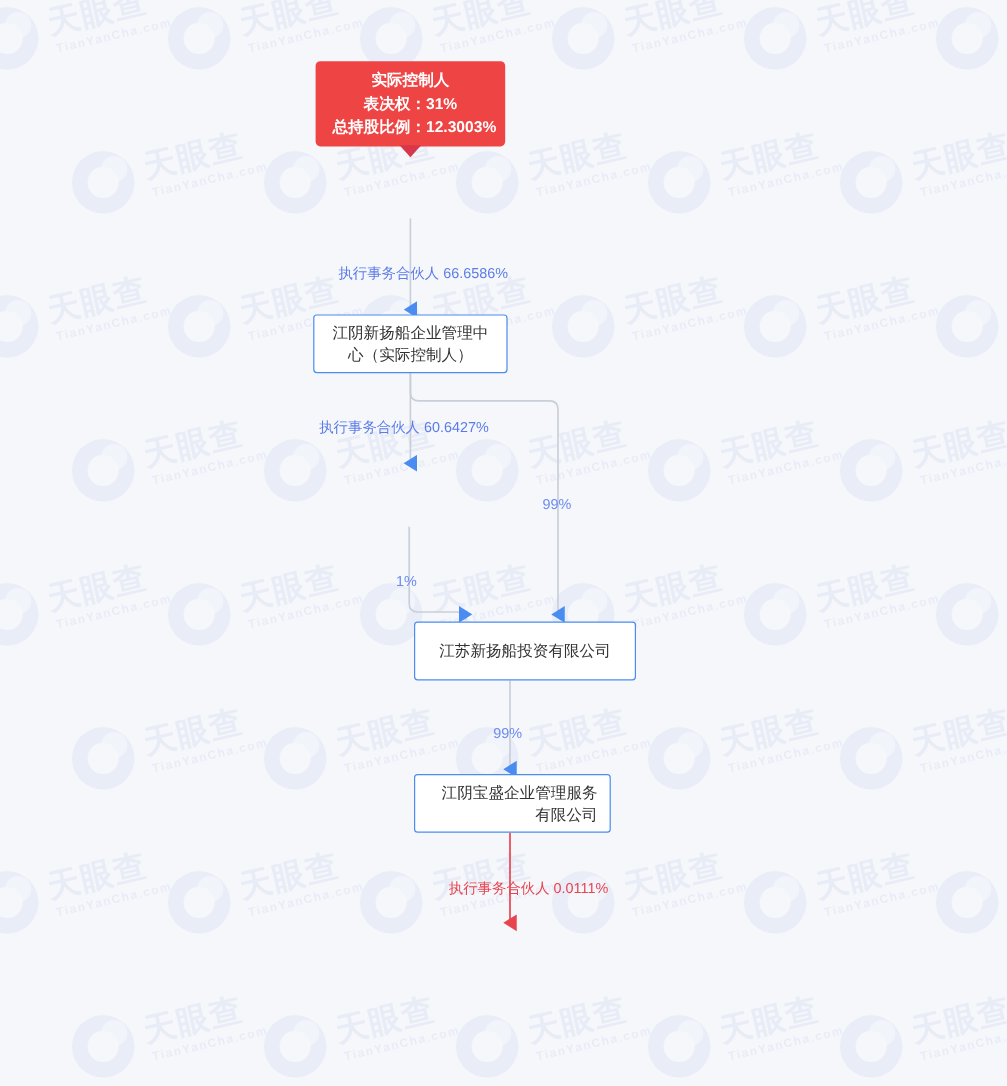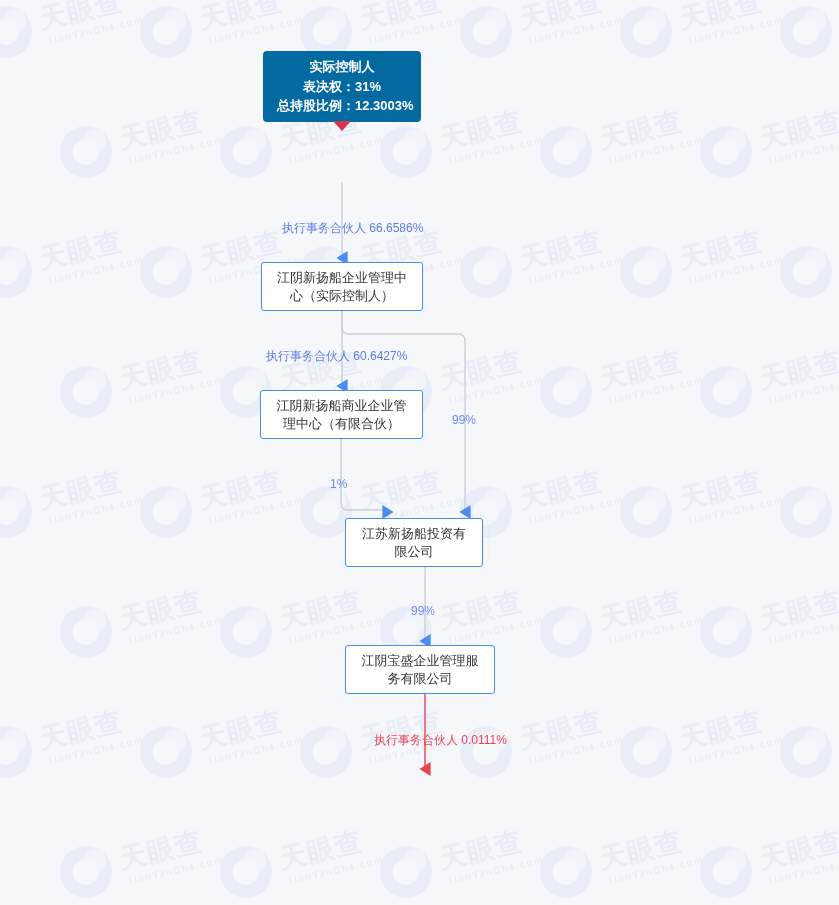--- a/index.html
+++ b/index.html
@@ -125,21 +125,21 @@
     font-size: 14px;
     font-weight: bold;
     width: 62px;
     height: 62px;
   }
 
   
   .tooltip {
     position: absolute;
     z-index: 3;
-    background: #0369a1;
+    background: #ef4444;
     border-radius: 4px;
     color: #ffffff;
     font-size: 13px;
     font-weight: bold;
     line-height: 1.5;
     padding: 6px 14px;
     text-align: center;
     white-space: nowrap;
   }
   .tooltip::after {
@@ -416,25 +416,24 @@
 
   <div class="tooltip" style="left:263px; top:51px; width:158px;">
     <span class="tooltip-line">实际控制人</span>
     <span class="tooltip-line">表决权：31%</span>
     <span class="tooltip-line">总持股比例：12.3003%</span>
   </div>
 
 
   <div class="node node-box" style="left:261px; top:262px; width:162px; height:49px;">江阴新扬船企业管理中心（实际控制人）</div>
 
-  <div class="node node-box" style="left:260px; top:390px; width:163px; height:49px;">江阴新扬船商业企业管理中心（有限合伙）</div>
-
-  <div class="node node-box" style="left:345px; top:518px; width:138px; height:49px;">江苏新扬船投资有限公司</div>
-
-  <div class="node node-box" style="left:345px; top:645px; width:150px; height:49px;">江阴宝盛企业管理服务有限公司</div>
+
+  <div class="node node-box" style="left:345px; top:518px; width:185px; height:49px;">江苏新扬船投资有限公司</div>
+
+  <div class="node node-box" style="left:345px; top:645px; width:164px; height:49px;text-align:right;">江阴宝盛企业管理服务有限公司</div>
 
 
   <div class="edge-label" style="left:282px; top:220px;">执行事务合伙人 66.6586%</div>
 
   <div class="edge-label" style="left:266px; top:348px;">执行事务合伙人 60.6427%</div>
 
   <div class="edge-label plain" style="left:452px; top:413px;">99%</div>
 
   <div class="edge-label plain" style="left:330px; top:477px;">1%</div>
 

